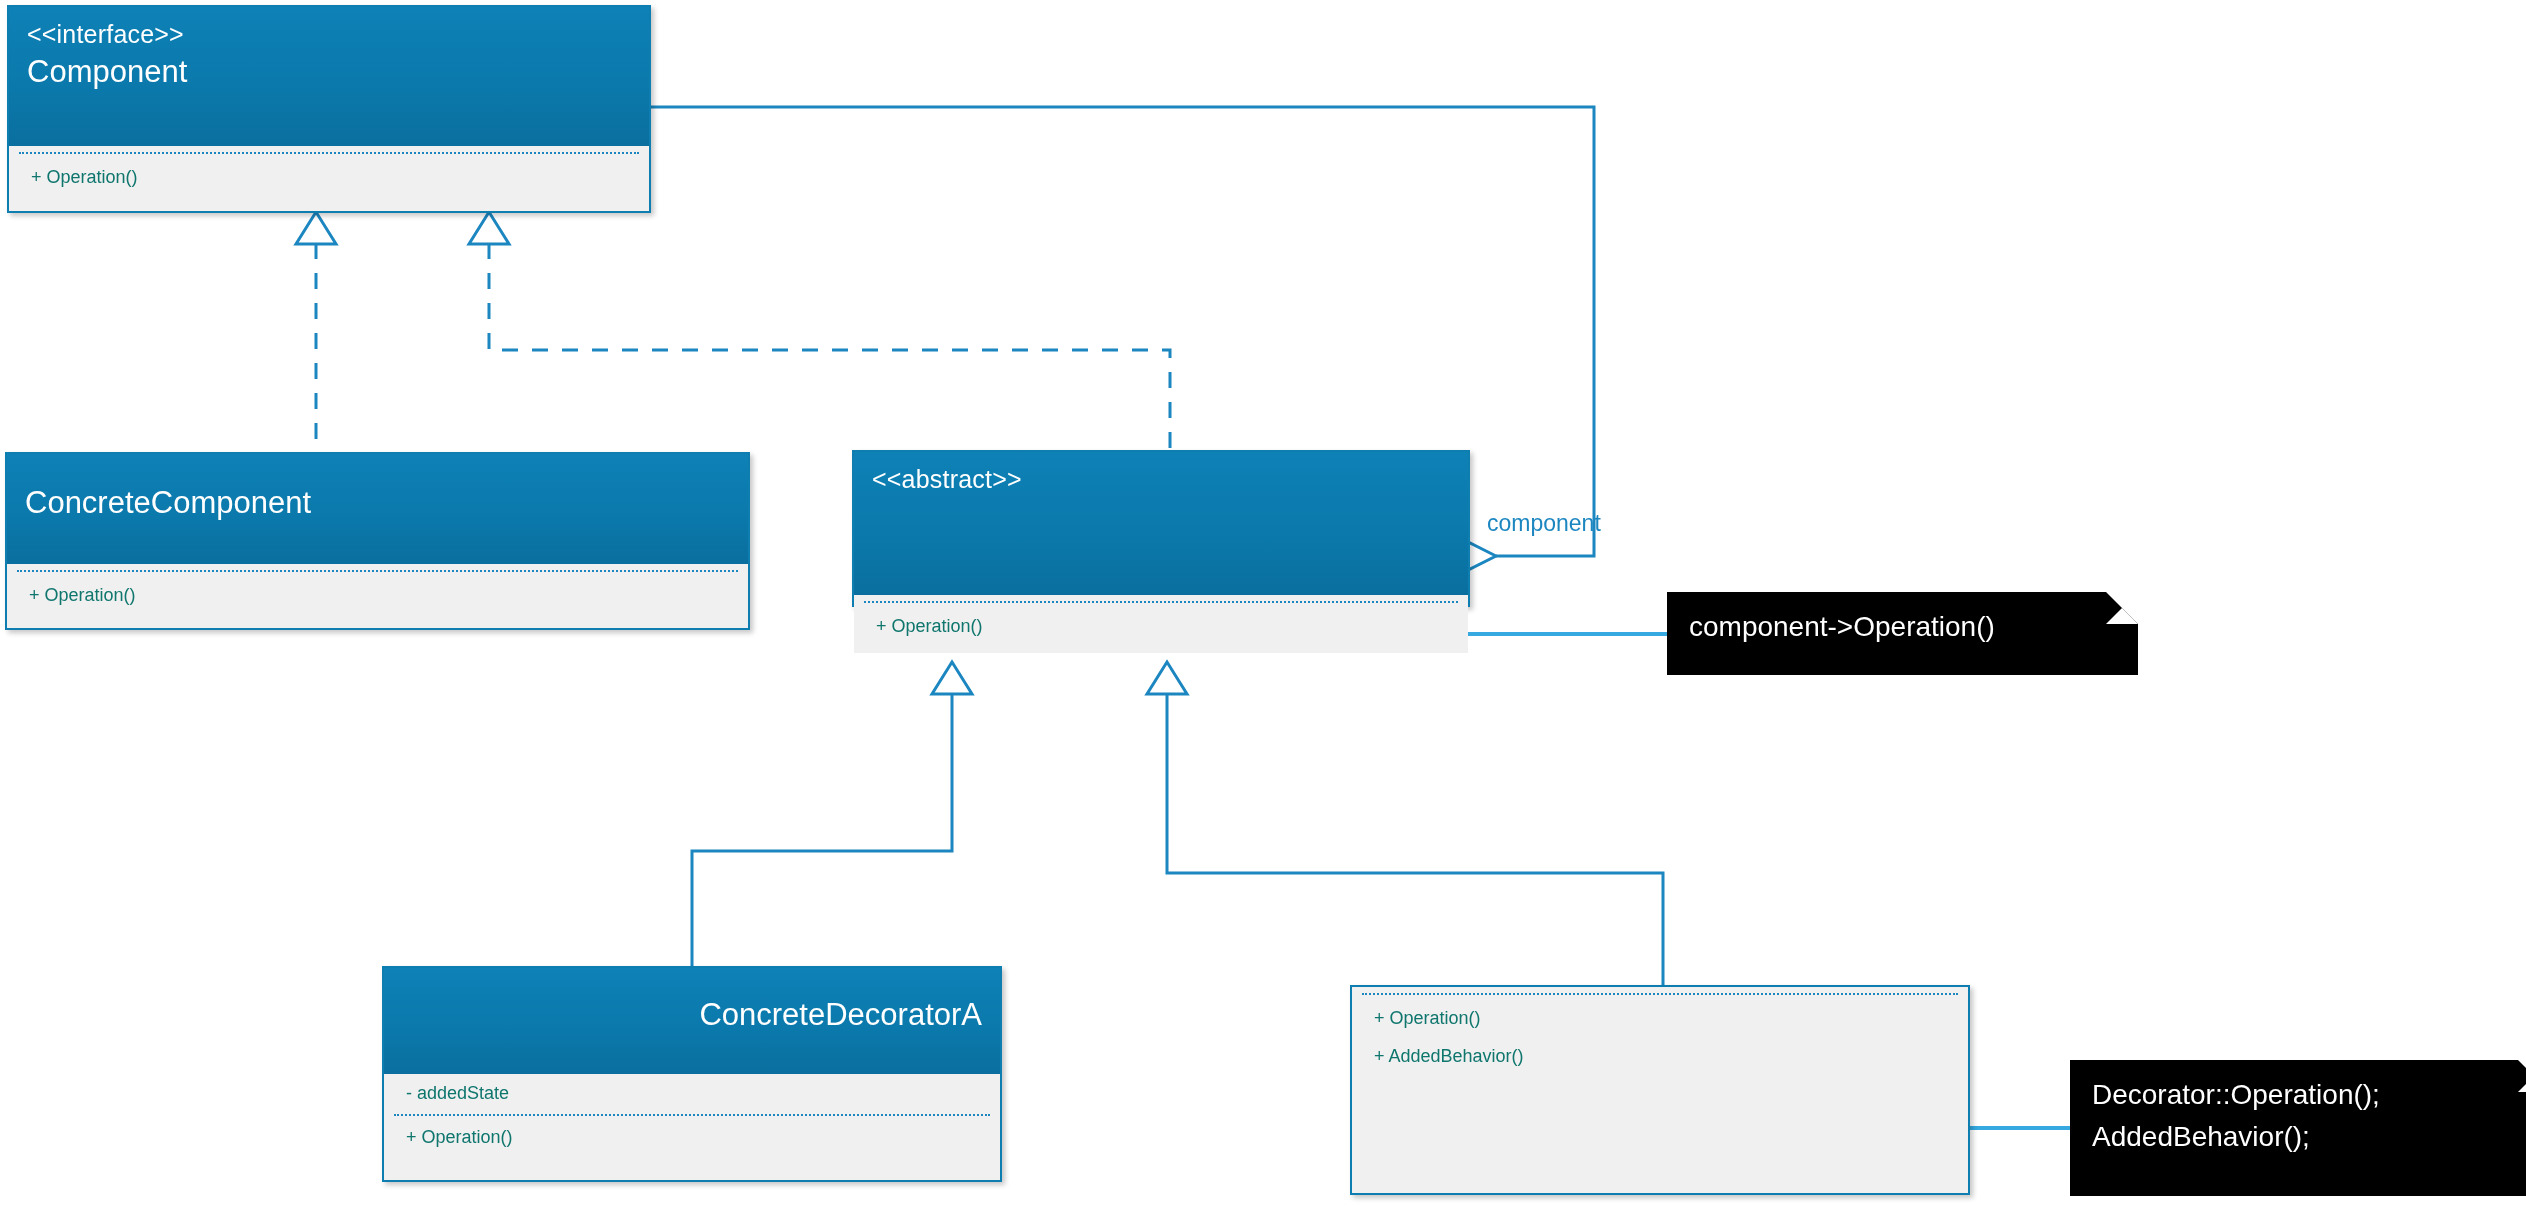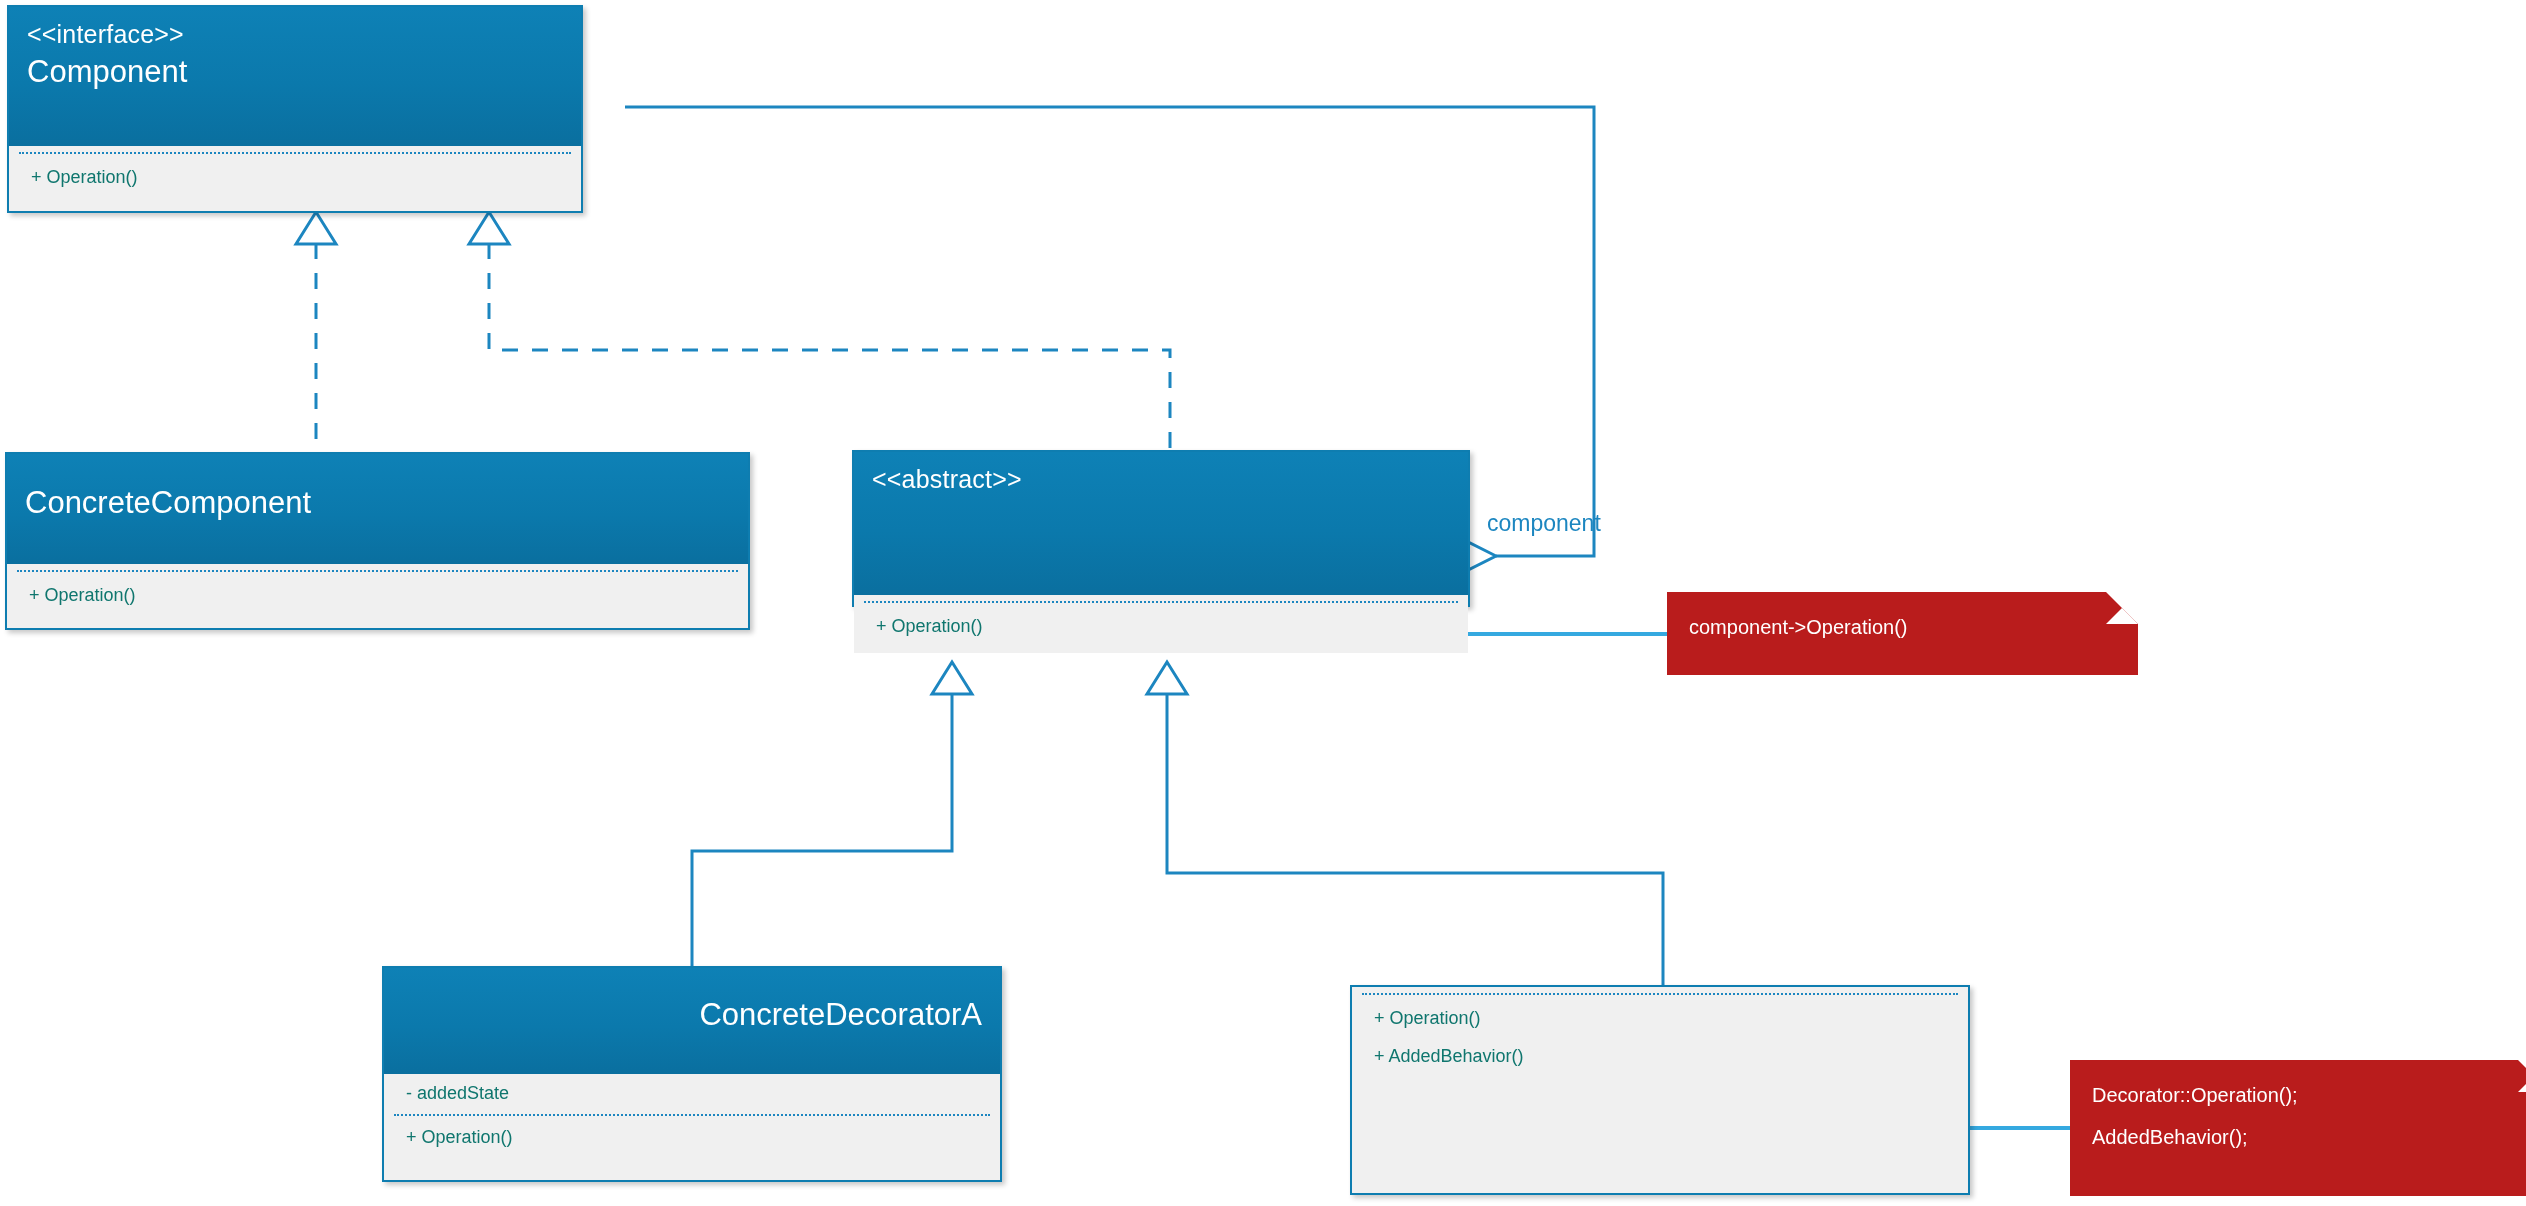--- a/index.html
+++ b/index.html
@@ -68,23 +68,23 @@
     font-size: 18px;
     line-height: 38px;
     padding-left: 22px;
     white-space: nowrap;
   }
 
   
   .uml-note {
     position: absolute;
     box-sizing: border-box;
-    background: #b91c1c;
+    background: #000000;
     color: #FFFFFF;
-    font-size: 20px;
+    font-size: 28px;
     line-height: 42px;
     padding: 14px 20px 14px 22px;
     box-shadow: 3px 3px 5px rgba(0,0,0,0.22);
     clip-path: polygon(0 0, calc(100% - 32px) 0, 100% 32px, 100% 100%, 0 100%);
     white-space: nowrap;
   }
   .uml-note .fold {
     position: absolute;
     top: 0; right: 0;
     width: 32px; height: 32px;
@@ -137,21 +137,21 @@
 
     <g>
       <path d="M 1463 634 L 1672 634" fill="none" stroke="#35A9E0" stroke-width="4"></path>
     </g>
 
     <g>
       <path d="M 1958 1128 L 2078 1128" fill="none" stroke="#35A9E0" stroke-width="4"></path>
     </g>
   </svg>
 
-  <div class="uml-class" style="left:7px; top:5px; width:576px; height:208px;">
+  <div class="uml-class" style="left:7px; top:5px; width:644px; height:208px;">
     <div class="uml-head" style="height:139px;">
       <div class="stereotype">&lt;&lt;interface&gt;&gt;</div>
       <div class="class-name">Component</div>
     </div>
     <div class="uml-body">
       <div class="divider"></div>
       <div class="member">+ Operation()</div>
     </div>
   </div>
 

